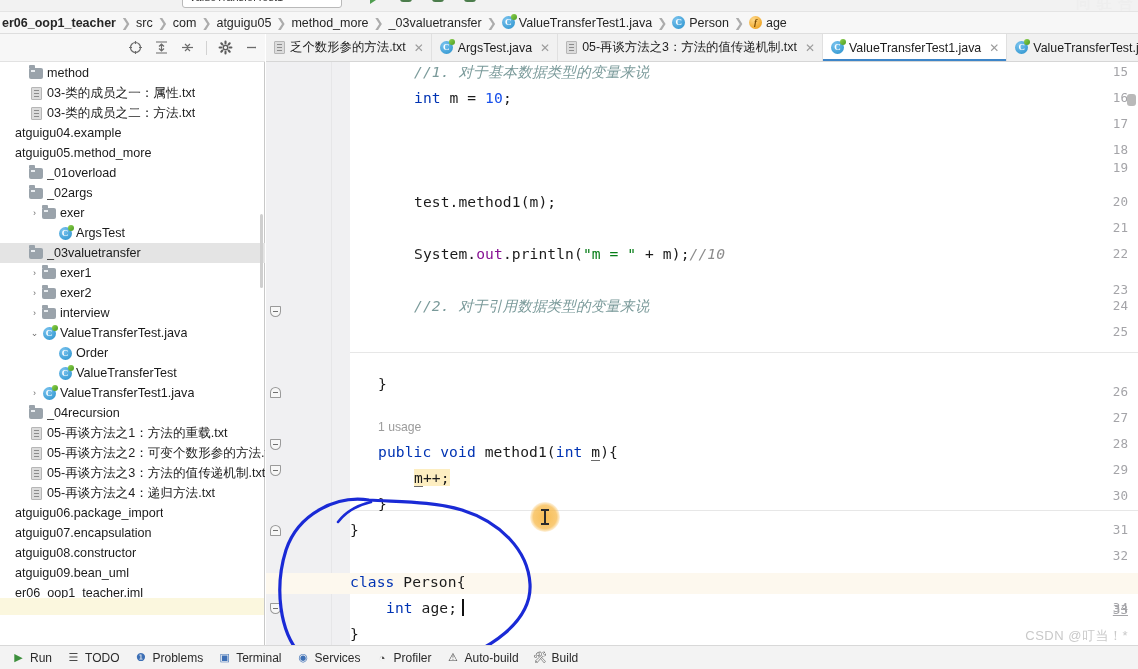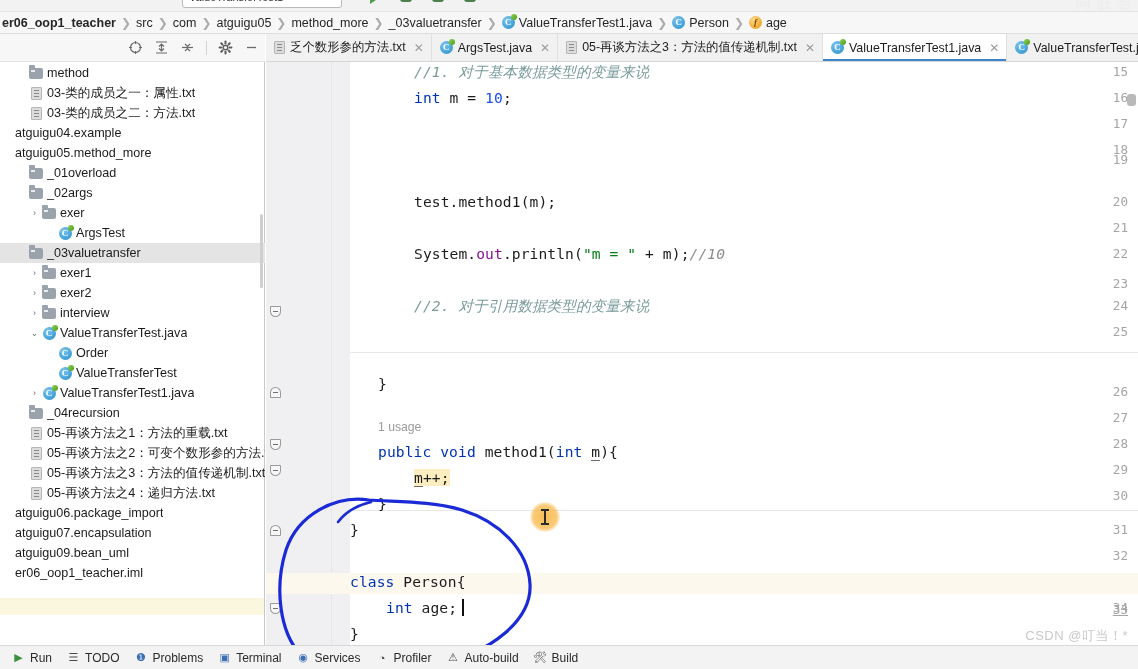--- a/index.html
+++ b/index.html
@@ -501,20 +501,24 @@
         <div class="row ind0">
           <span class="arrow"></span>
           <span class="rowlbl">atguigu06.package_import</span>
         </div>
         <div class="row ind0">
           <span class="arrow"></span>
           <span class="rowlbl">atguigu07.encapsulation</span>
         </div>
         <div class="row ind0">
           <span class="arrow"></span>
+          <span class="rowlbl">atguigu08.constructor</span>
+        </div>
+        <div class="row ind0">
+          <span class="arrow"></span>
           <span class="rowlbl">atguigu09.bean_uml</span>
         </div>
         <div class="row ind0">
           <span class="arrow"></span>
           <span class="rowlbl">er06_oop1_teacher.iml</span>
         </div>
       </div>
     <div class="side-yellow"></div>
     <div class="side-scroll"></div>
   </div>
@@ -562,25 +566,25 @@
       <div class="gutter"></div>
       <div class="foldcol"></div>
       <div class="codepane"></div>
 
       <div class="curline" style="top:511px;"></div>
 
       <div class="ln" style="top:2px;">15</div>
       <div class="ln" style="top:28px;">16</div>
       <div class="ln" style="top:54px;">17</div>
       <div class="ln" style="top:80px;">18</div>
-      <div class="ln" style="top:90px;">19</div>
+      <div class="ln" style="top:98px;">19</div>
       <div class="ln" style="top:132px;">20</div>
       <div class="ln" style="top:158px;">21</div>
       <div class="ln" style="top:184px;">22</div>
-      <div class="ln" style="top:214px;">23</div>
+      <div class="ln" style="top:220px;">23</div>
       <div class="ln" style="top:236px;">24</div>
       <div class="ln" style="top:262px;">25</div>
       <div class="ln" style="top:322px;">26</div>
       <div class="ln" style="top:348px;">27</div>
       <div class="ln" style="top:374px;">28</div>
       <div class="ln" style="top:400px;">29</div>
       <div class="ln" style="top:426px;">30</div>
       <div class="ln" style="top:460px;">31</div>
       <div class="ln" style="top:486px;">32</div>
       <div class="ln" style="top:540px;text-decoration:underline;">33</div>

